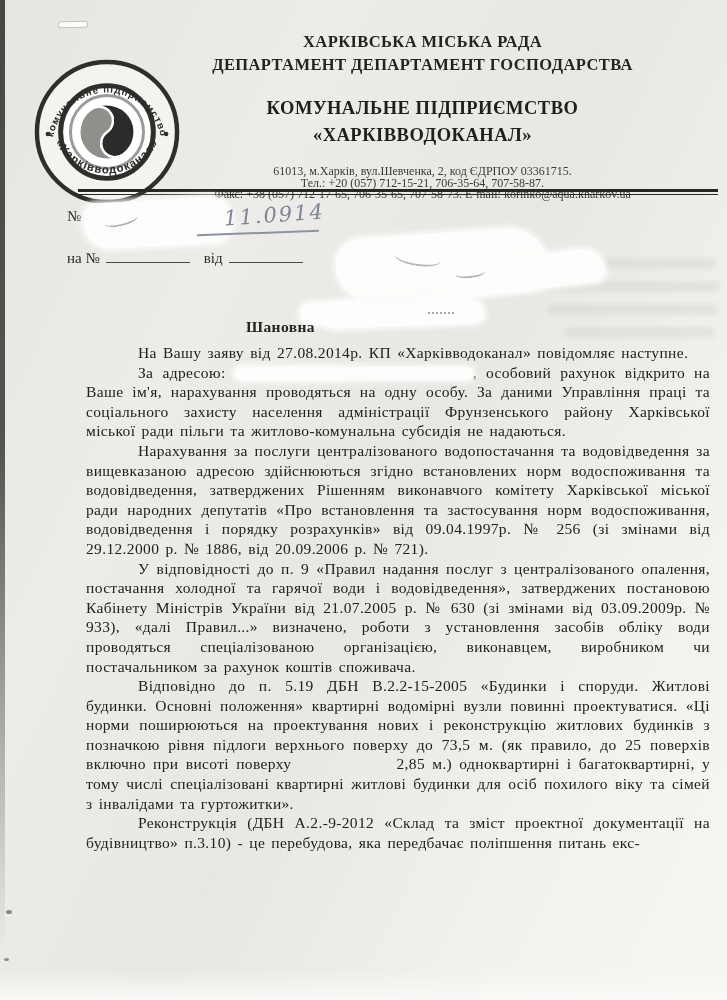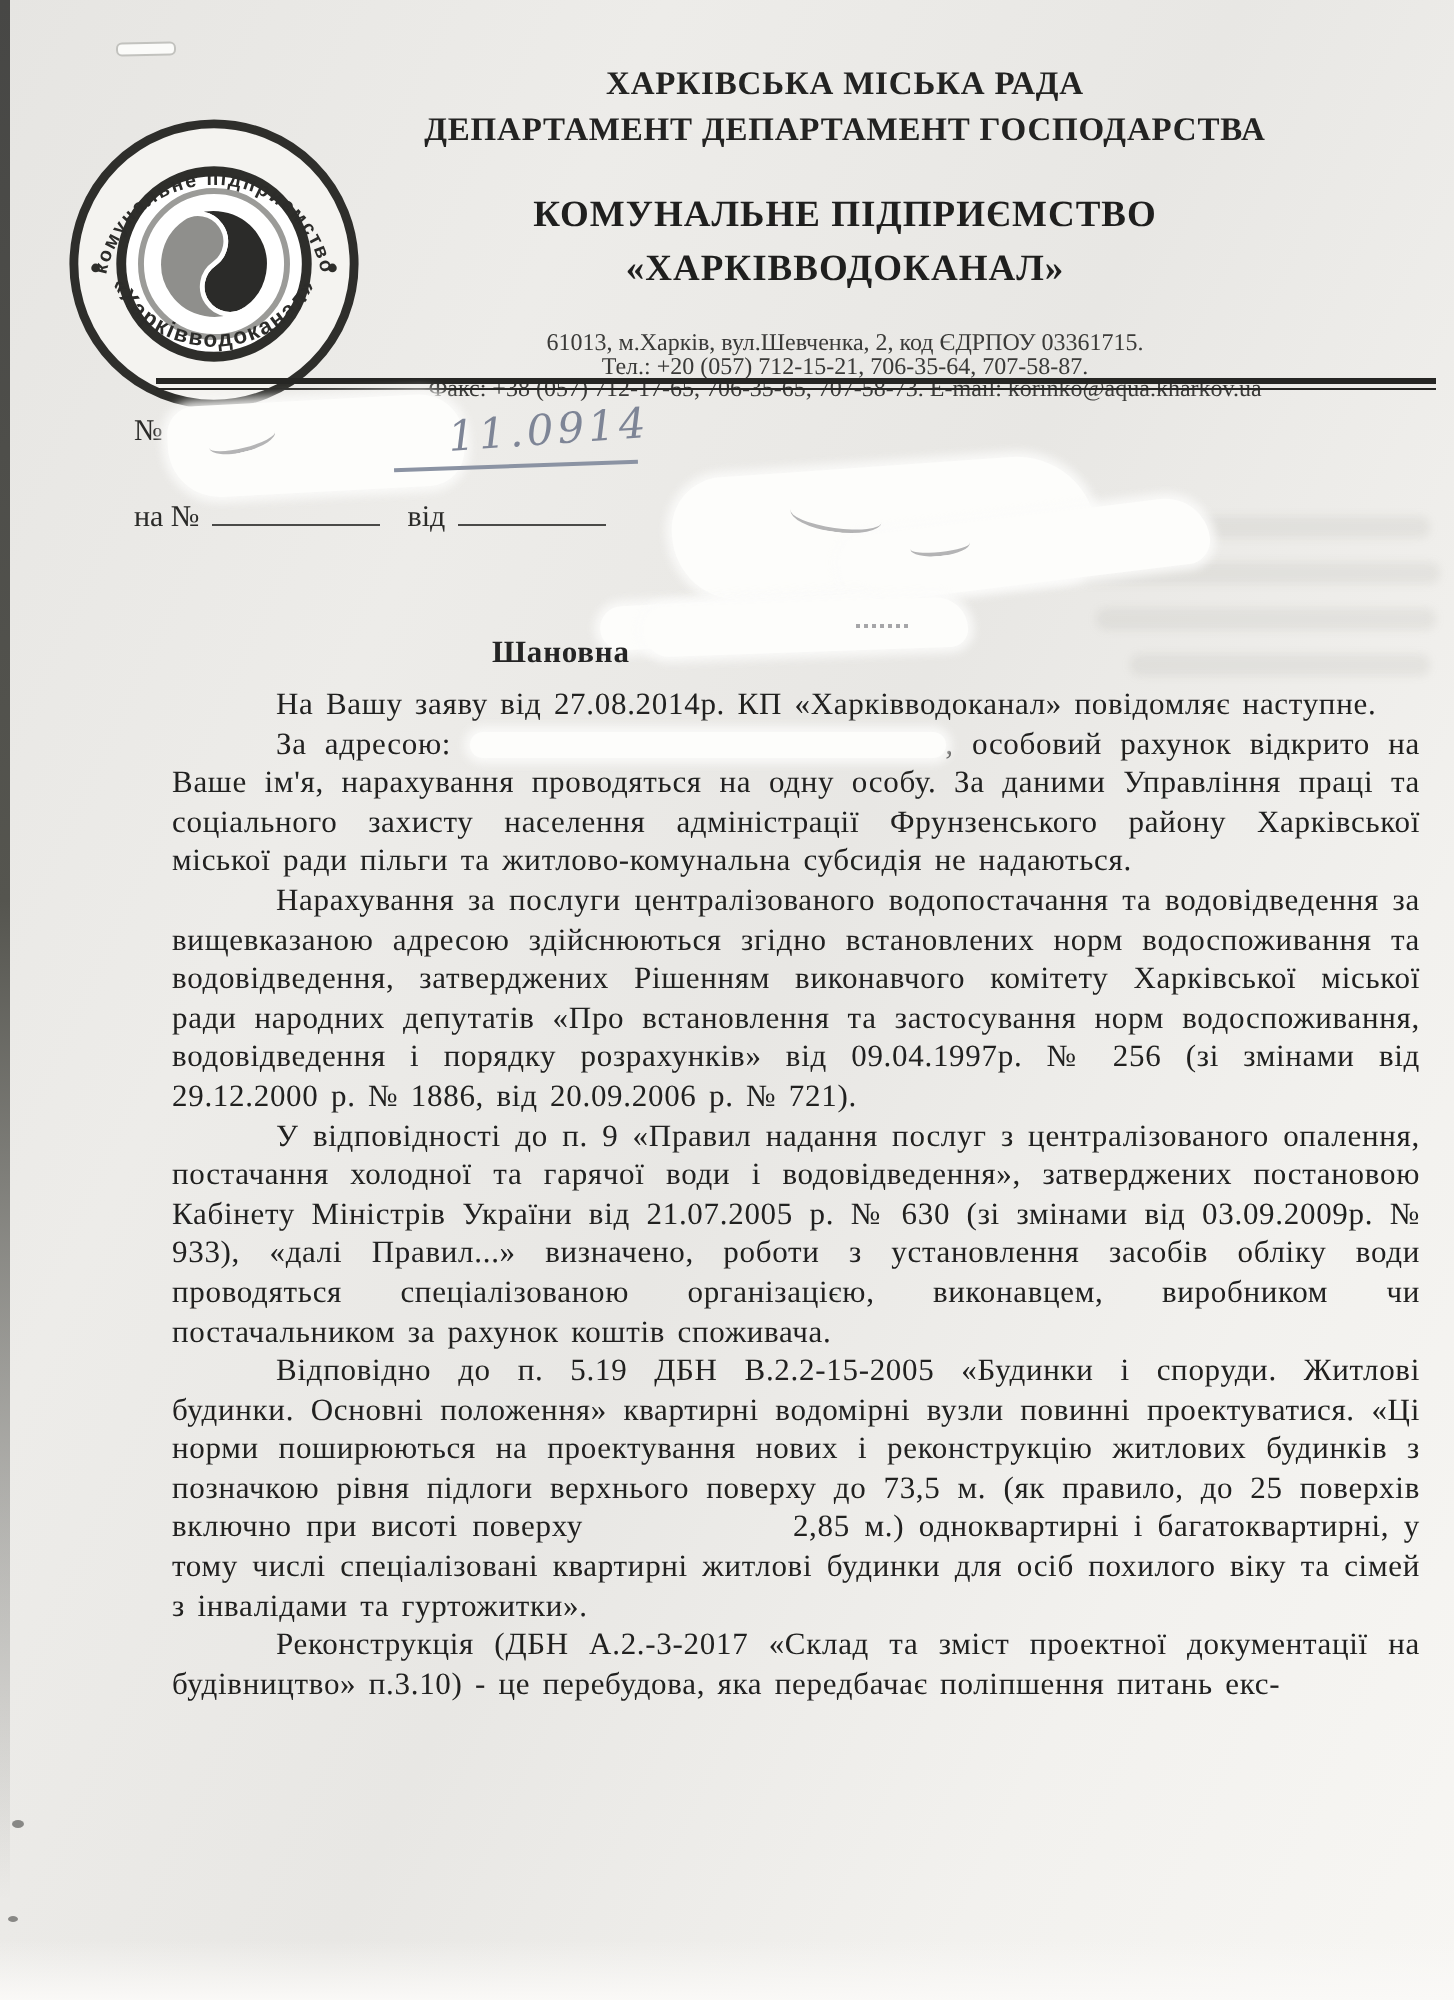--- a/index.html
+++ b/index.html
@@ -180,16 +180,16 @@
   </div>
   <div class="whiteout whiteout-name"></div>
   <div class="name-dash"></div>
 
   <div class="body-text">
     <p>На Вашу заяву від 27.08.2014р. КП «Харківводоканал» повідомляє наступне.</p>
     <p><span>За адресою:</span> <span class="whiteout" style="position:relative; display:inline-block; width:238px; height:13px; border-radius:7px; vertical-align:-2px;"></span><span>, особовий рахунок відкрито на Ваше ім'я, нарахування проводяться на одну особу. За даними Управління праці та соціального захисту населення адміністрації Фрунзенського району Харківської міської ради пільги та житлово-комунальна субсидія не надаються.</span></p>
     <p>Нарахування за послуги централізованого водопостачання та водовідведення за вищевказаною адресою здійснюються згідно встановлених норм водоспоживання та водовідведення, затверджених Рішенням виконавчого комітету Харківської міської ради народних депутатів «Про встановлення та застосування норм водоспоживання, водовідведення і порядку розрахунків» від 09.04.1997р. № 256 (зі змінами від 29.12.2000 р. № 1886, від 20.09.2006 р. № 721).</p>
     <p>У відповідності до п. 9 «Правил надання послуг з централізованого опалення, постачання холодної та гарячої води і водовідведення», затверджених постановою Кабінету Міністрів України від 21.07.2005 р. № 630 (зі змінами від 03.09.2009р. № 933), «далі Правил...» визначено, роботи з установлення засобів обліку води проводяться спеціалізованою організацією, виконавцем, виробником чи постачальником за рахунок коштів споживача.</p>
     <p><span>Відповідно до п. 5.19 ДБН В.2.2-15-2005 «Будинки і споруди. Житлові будинки. Основні положення» квартирні водомірні вузли повинні проектуватися. «Ці норми поширюються на проектування нових і реконструкцію житлових будинків з позначкою рівня підлоги верхнього поверху до 73,5 м. (як правило, до 25 поверхів включно при висоті поверху</span><span class="text-gap"></span><span>2,85 м.) одноквартирні і багатоквартирні, у тому числі спеціалізовані квартирні житлові будинки для осіб похилого віку та сімей з інвалідами та гуртожитки».</span></p>
-    <p>Реконструкція (ДБН А.2.-3-2017 «Склад та зміст проектної документації на будівництво» п.3.10) - це перебудова, яка передбачає поліпшення питань екс-</p>
+    <p>Реконструкція (ДБН А.2.-9-2012 «Склад та зміст проектної документації на будівництво» п.3.10) - це перебудова, яка передбачає поліпшення питань екс-</p>
   </div>
 
 </div>
 
 </body></html>

